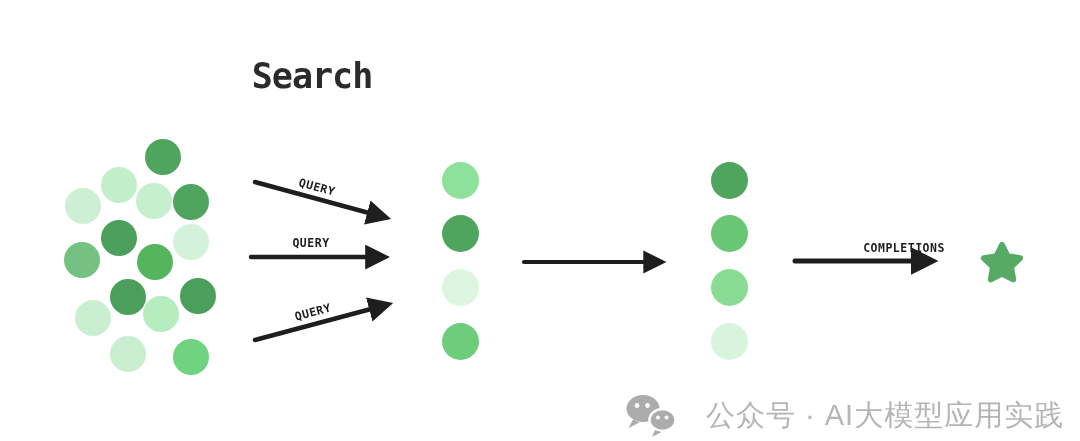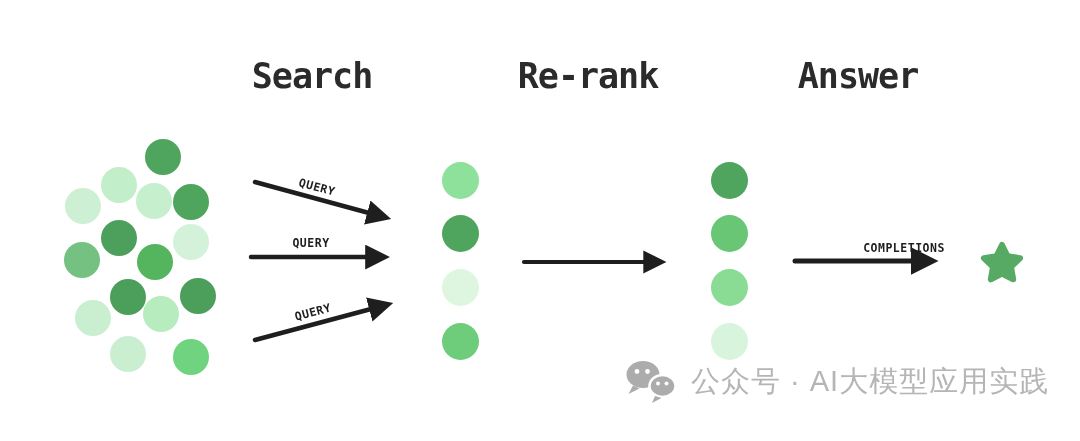--- a/index.html
+++ b/index.html
@@ -25,36 +25,34 @@
     letter-spacing:0.5px; white-space:nowrap; transform:translate(-50%,-50%);
   }
   #query-label-1 { left:317px; top:187px; transform:translate(-50%,-50%) rotate(15deg); }
   #query-label-2 { left:311px; top:243px; }
   #query-label-3 { left:313px; top:312px; transform:translate(-50%,-50%) rotate(-15deg); }
   #completions-label { left:904px; top:248px; }
 
   #star-wrap { position:absolute; left:978px; top:240px; }
 
   #watermark {
-    position:absolute; left:626px; top:360px; height:44px;
-    display:flex; align-items:center; gap:11px;
+    position:absolute; left:626px; top:394px; height:44px;
+    display:flex; align-items:center; gap:26px;
   }
   #watermark-text {
     font-family:"Liberation Sans", sans-serif;
     font-size:29px; color:#b5b5b5; letter-spacing:1px; white-space:nowrap;
   }
 </style>
 </head>
 <body>
 
 <div id="canvas">
 
   <div class="stage-title" id="title-search">Search</div>
-  <div class="stage-title" id="title-rerank">Re-rank</div>
-  <div class="stage-title" id="title-answer">Answer</div>
 
   <div id="cluster-layer">
       <div class="dot" style="left: 145px; top: 139px; width: 36px; height: 36px; background: rgb(79, 165, 94);"></div>
       <div class="dot" style="left: 101px; top: 167px; width: 36px; height: 36px; background: rgb(194, 238, 202);"></div>
       <div class="dot" style="left: 65px; top: 188px; width: 36px; height: 36px; background: rgb(205, 240, 212);"></div>
       <div class="dot" style="left: 136px; top: 183px; width: 36px; height: 36px; background: rgb(198, 239, 205);"></div>
       <div class="dot" style="left: 173px; top: 184px; width: 36px; height: 36px; background: rgb(79, 165, 94);"></div>
       <div class="dot" style="left: 101px; top: 220px; width: 36px; height: 36px; background: rgb(77, 159, 92);"></div>
       <div class="dot" style="left: 173px; top: 224px; width: 36px; height: 36px; background: rgb(212, 242, 217);"></div>
       <div class="dot" style="left: 64px; top: 242px; width: 36px; height: 36px; background: rgb(116, 193, 129);"></div>

